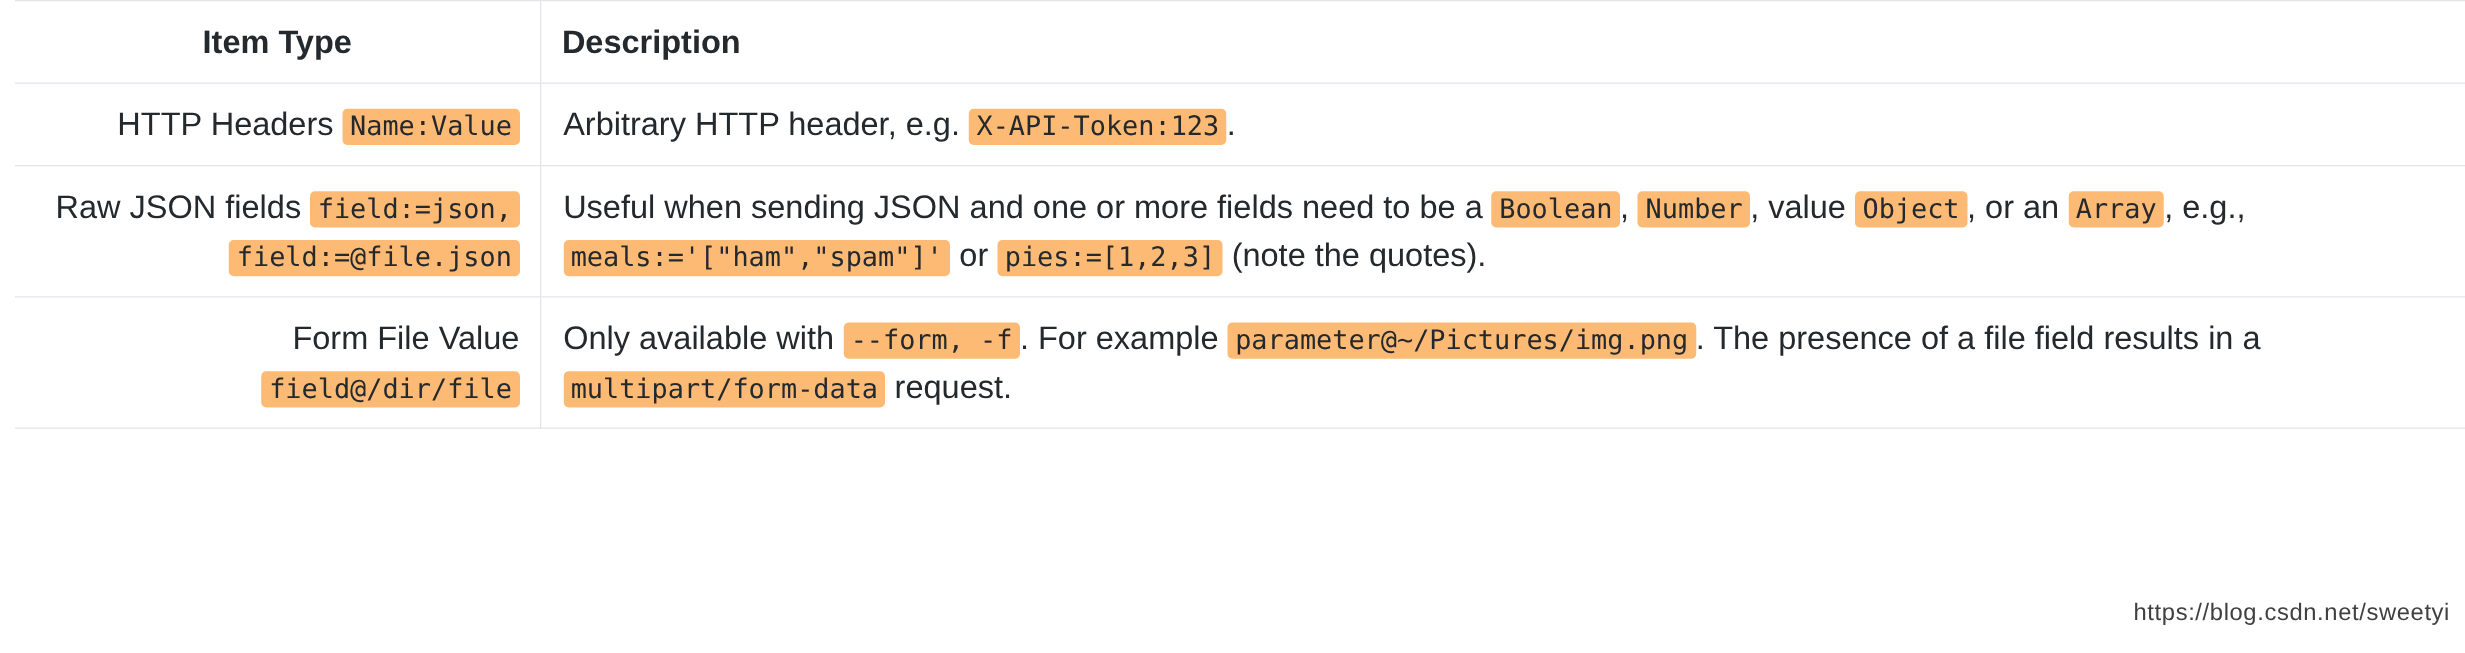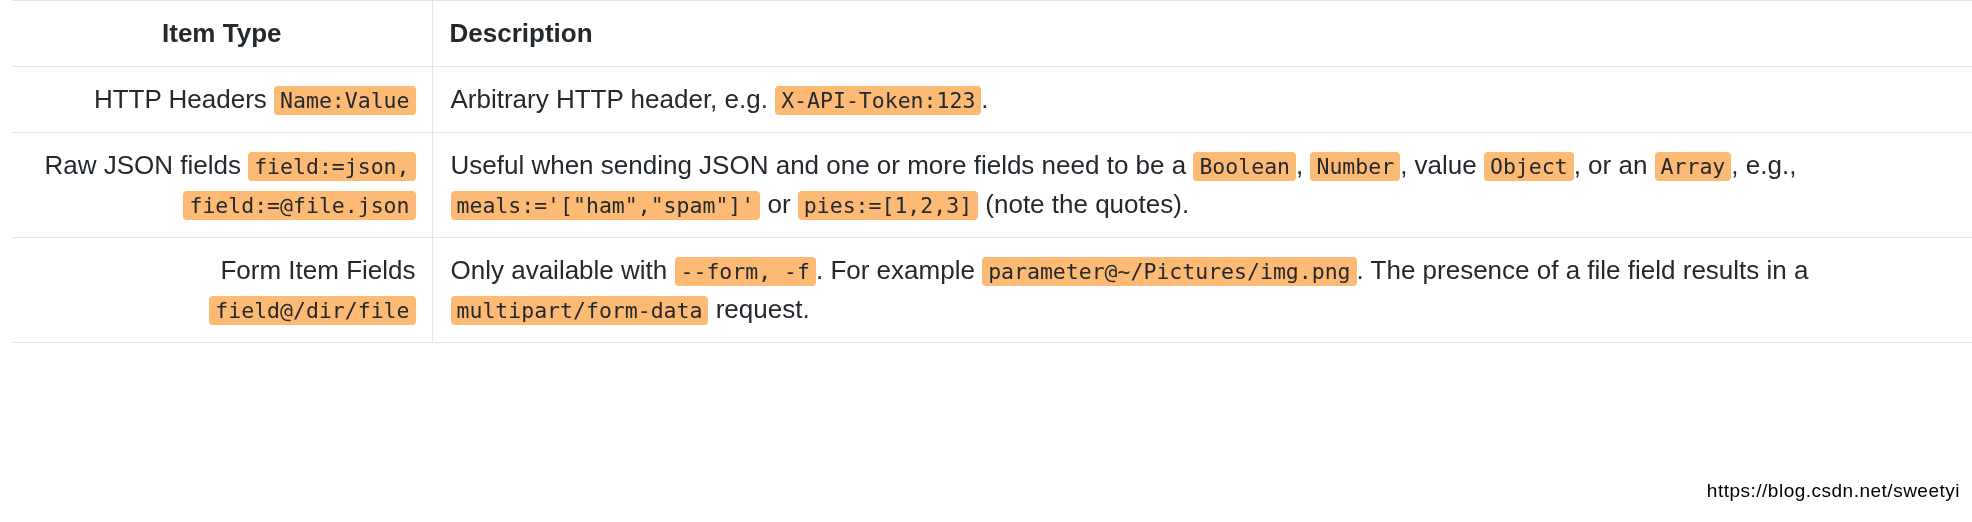--- a/index.html
+++ b/index.html
@@ -73,21 +73,21 @@
     white-space: pre;
     letter-spacing: 0;
   }
 
   .watermark {
     position: absolute;
     right: 12px;
     bottom: 20px;
     font-family: "Liberation Sans", sans-serif;
     font-size: 19px;
-    color: #000000;
+    color: #404040;
     letter-spacing: 0.5px;
     pointer-events: none;
     user-select: none;
   }
 </style>
 </head>
 <body>
 
 <table class="doc-table">
   <colgroup>
@@ -103,19 +103,19 @@
   <tbody id="table-body">
       <tr>
         <td class="cell-type"><span>HTTP Headers</span> <code>Name:Value</code></td>
         <td class="cell-desc"><span>Arbitrary HTTP header, e.g. </span><code>X-API-Token:123</code><span>.</span></td>
       </tr>
       <tr>
         <td class="cell-type"><span>Raw JSON fields</span> <code>field:=json,</code><br><code>field:=@file.json</code></td>
         <td class="cell-desc"><span>Useful when sending JSON and one or more fields need to be a </span><code>Boolean</code><span>, </span><code>Number</code><span>, value </span><code>Object</code><span>, or an </span><code>Array</code><span>, e.g., </span><code>meals:='["ham","spam"]'</code><span> or </span><code>pies:=[1,2,3]</code><span> (note the quotes).</span></td>
       </tr>
       <tr>
-        <td class="cell-type"><span>Form Item Fields</span> <code>field@/dir/file</code></td>
+        <td class="cell-type"><span>Form File Value</span> <code>field@/dir/file</code></td>
         <td class="cell-desc"><span>Only available with </span><code>--form, -f</code><span>. For example </span><code>parameter@~/Pictures/img.png</code><span>. The presence of a file field results in a </span><code>multipart/form-data</code><span> request.</span></td>
       </tr>
     </tbody>
 </table>
 
 <div class="watermark">https://blog.csdn.net/sweetyi</div>
 
 </body></html>

